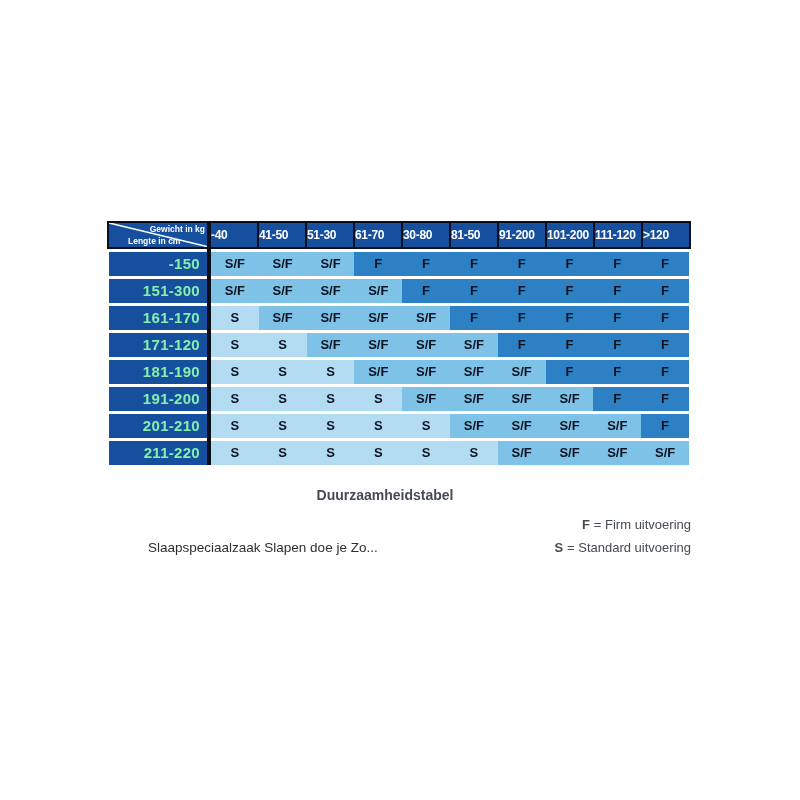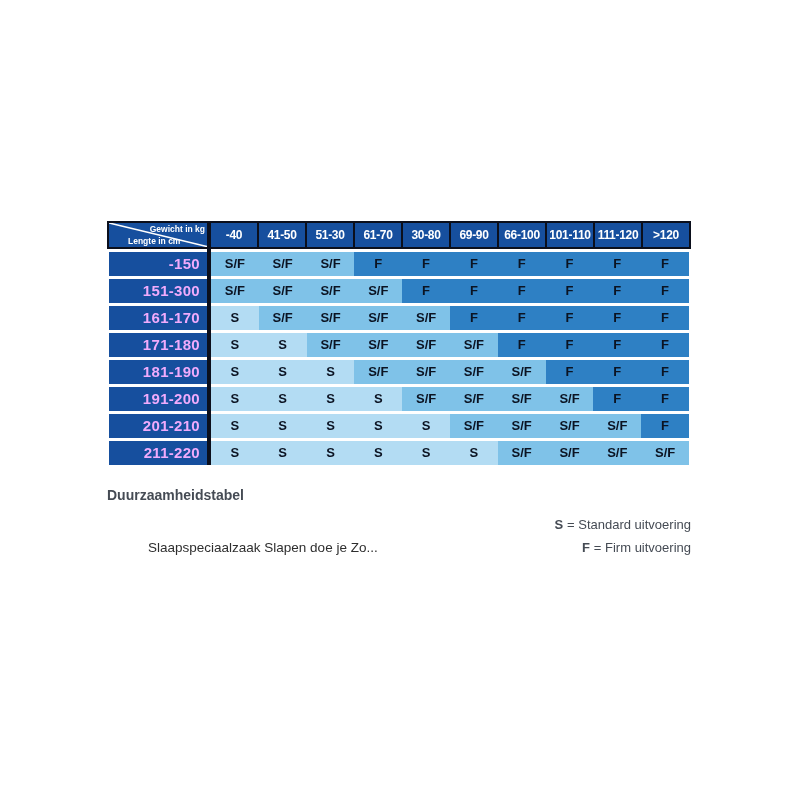--- a/index.html
+++ b/index.html
@@ -28,21 +28,21 @@
     padding: 2px;
     background: var(--table-border, #0B0F1C);
     box-sizing: border-box;
   }
   .hcell {
     background: var(--navy, #164F9E);
     color: #ffffff;
     font-weight: bold;
     font-size: 12px;
     letter-spacing: -0.3px;
-    text-align: center;
+    text-align: left;
     line-height: 24px;
     height: 24px;
     white-space: nowrap;
     overflow: hidden;
   }
   .corner {
     position: relative;
     background: var(--navy, #164F9E);
     height: 24px;
     overflow: hidden;
@@ -59,21 +59,21 @@
   .row {
     display: grid;
     grid-template-columns: 102px repeat(10, 1fr);
     padding: 0 2px;
     margin-top: 3px;
     height: 24px;
     box-sizing: border-box;
   }
   .rlabel {
     background: var(--navy, #164F9E);
-    color: #f0abfc;
+    color: #86efac;
     font-weight: bold;
     font-size: 15px;
     text-align: right;
     line-height: 24px;
     padding-right: 11px;
     letter-spacing: 0.3px;
     box-sizing: border-box;
   }
   .cell {
     font-weight: bold;
@@ -91,20 +91,21 @@
     top: 0;
     height: 100%;
     width: 4px;
     background: var(--table-border, #0B0F1C);
   }
   .caption-title {
     position: absolute;
     left: 107px;
     top: 487px;
     width: 556px;
+    text-align: center;
     font-weight: bold;
     font-size: 14px;
     color: var(--caption-text, #454B54);
   }
   .legend {
     position: absolute;
     right: 109px;
     top: 513px;
     text-align: right;
     font-size: 13px;
@@ -135,23 +136,23 @@
         </svg>
         <span class="cw">Gewicht in kg</span>
         <span class="cl">Lengte in cm</span>
       </div>
 
     <div class="hcell">-40</div>
         <div class="hcell">41-50</div>
         <div class="hcell">51-30</div>
         <div class="hcell">61-70</div>
         <div class="hcell">30-80</div>
-        <div class="hcell">69-90</div>
-        <div class="hcell">66-100</div>
-        <div class="hcell">101-110</div>
+        <div class="hcell">81-50</div>
+        <div class="hcell">91-200</div>
+        <div class="hcell">101-200</div>
         <div class="hcell">111-120</div>
         <div class="hcell">&gt;120</div>
       </div>
     <div id="table-body">
 
     <div class="row">
           <div class="rlabel">-150</div>
           <div class="cell sf">S/F</div>
           <div class="cell sf">S/F</div>
           <div class="cell sf">S/F</div>
@@ -183,21 +184,21 @@
           <div class="cell sf">S/F</div>
           <div class="cell sf">S/F</div>
           <div class="cell sf">S/F</div>
           <div class="cell f">F</div>
           <div class="cell f">F</div>
           <div class="cell f">F</div>
           <div class="cell f">F</div>
           <div class="cell f">F</div>
         </div>
         <div class="row">
-          <div class="rlabel">171-180</div>
+          <div class="rlabel">171-120</div>
           <div class="cell s">S</div>
           <div class="cell s">S</div>
           <div class="cell sf">S/F</div>
           <div class="cell sf">S/F</div>
           <div class="cell sf">S/F</div>
           <div class="cell sf">S/F</div>
           <div class="cell f">F</div>
           <div class="cell f">F</div>
           <div class="cell f">F</div>
           <div class="cell f">F</div>
@@ -255,22 +256,22 @@
           <div class="cell sf">S/F</div>
         </div>
       </div>
     <div class="divider"></div>
   </div>
 
   <div class="caption-title">Duurzaamheidstabel</div>
 
   <div class="legend">
     <div>
+      <span class="sym">F</span><span class="desc">= Firm uitvoering</span>
+    </div>
+    <div>
       <span class="sym">S</span><span class="desc">= Standard uitvoering</span>
     </div>
-    <div>
-      <span class="sym">F</span><span class="desc">= Firm uitvoering</span>
-    </div>
   </div>
 
   <div class="footer-text">Slaapspeciaalzaak Slapen doe je Zo...</div>
 
 </div>
 
 </body></html>

